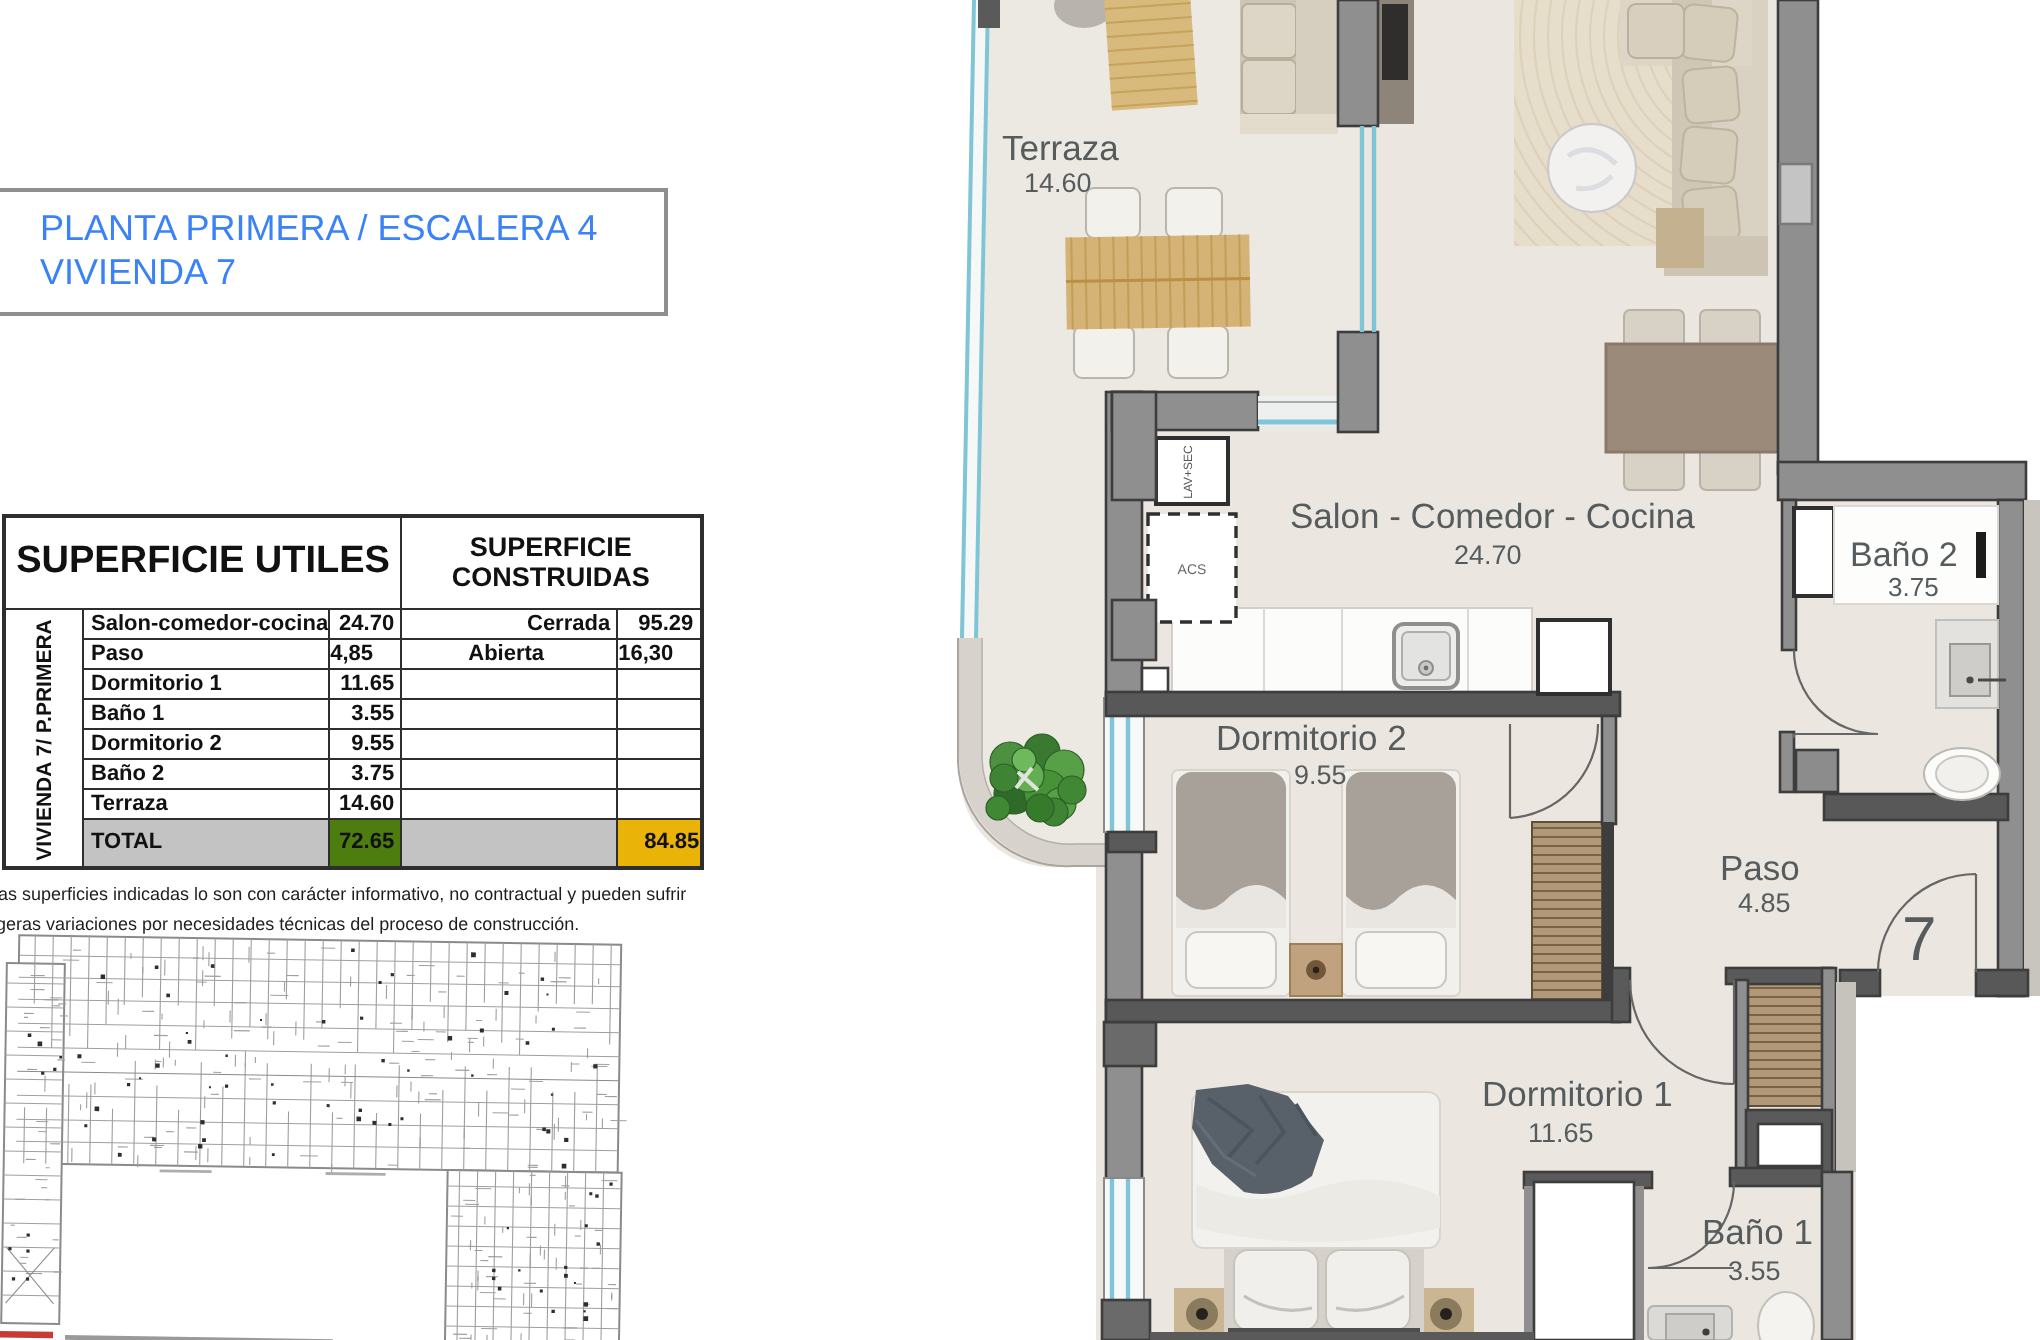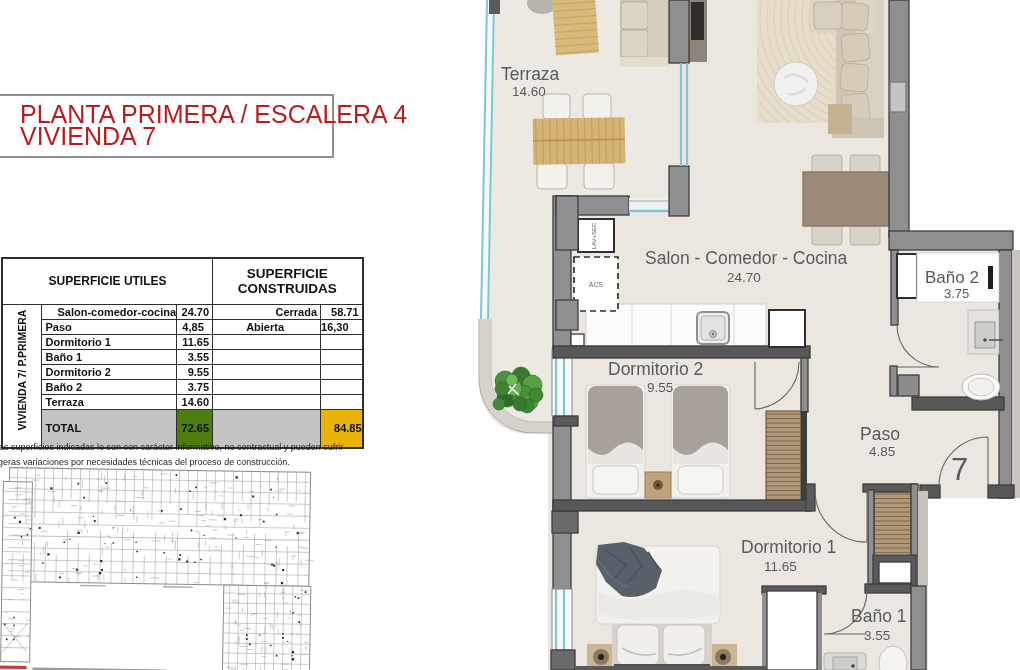--- a/index.html
+++ b/index.html
@@ -1,20 +1,20 @@
 <!DOCTYPE html>
 <html><head>
 <meta charset="utf-8">
 <style>
   html,body{margin:0;padding:0;background:#ffffff;}
   #page{position:relative;width:1020px;height:670px;overflow:hidden;background:#ffffff;
         font-family:"Liberation Sans", sans-serif;}
   #titlebox{position:absolute;left:-2px;top:94px;width:332px;height:60px;
         border:2px solid #8f8f8f;background:#fff;}
-  #titlebox .t{position:absolute;left:20px;top:8px;font-size:25px;line-height:21.5px;color:#b91c1c;white-space:nowrap;}
+  #titlebox .t{position:absolute;left:20px;top:8px;font-size:18px;line-height:21.5px;color:#3b82f6;white-space:nowrap;}
   table.areas{position:absolute;left:1px;top:257px;border-collapse:collapse;table-layout:fixed;border:2px solid #2e2e2e;}
   table.areas td{border:1px solid #2e2e2e;padding:0;font-size:11px;font-weight:bold;color:#111;
         overflow:hidden;white-space:nowrap;}
   .disc{position:absolute;left:-6px;top:440px;width:420px;font-size:9px;line-height:14.5px;color:#1e1e1e;}
 </style>
 </head>
 <body>
 <div id="page">
 
   <div id="titlebox">
@@ -24,37 +24,37 @@
   <table class="areas">
     <colgroup>
         <col style="width:39px">
         <col style="width:111px">
         <col style="width:36px">
         <col style="width:108px">
         <col style="width:37px">
       </colgroup>
     <tbody>
         <tr style="height:46px">
-      <td colspan="3" style="text-align:center;font-size:12px;">SUPERFICIE UTILES</td>
+      <td colspan="3" style="text-align:center;font-size:19px;">SUPERFICIE UTILES</td>
       <td colspan="2" style="text-align:center;font-size:13.5px;margin-top:40px;">SUPERFICIE<br>CONSTRUIDAS</td>
     </tr>
     <tr style="height:15px">
       <td rowspan="8" style="position:relative;">
         <div style="position:absolute;left:0;top:0;width:39px;height:131px;display:flex;align-items:center;justify-content:center;">
           <div style="transform:rotate(-90deg);white-space:nowrap;font-size:10.5px;">VIVIENDA 7/ P.PRIMERA</div>
         </div>
       </td>
-      <td style="padding-left:16px;">Salon-comedor-cocina</td>
+      <td style="padding-left:4px;">Salon-comedor-cocina</td>
           <td style="text-align:right;padding-right:3px;">24.70</td>
       <td style="text-align:right;padding-right:3px;">Cerrada</td>
-          <td style="text-align:right;padding-right:3px;">58.71</td>
+          <td style="text-align:right;padding-right:3px;">95.29</td>
     </tr>
     <tr style="height:15px">
           <td style="padding-left:4px;">Paso</td>
-          <td style="text-align:center;padding-right:3px;">4,85</td>
+          <td style="text-align:left;padding-right:3px;">4,85</td>
       <td style="text-align:center;padding-right:3px;">Abierta</td>
           <td style="text-align:right;padding-right:13px;">16,30</td>
         </tr>
     <tr style="height:15px">
           <td style="padding-left:4px;">Dormitorio 1</td>
           <td style="text-align:right;padding-right:3px;">11.65</td>
           <td></td>
           <td></td>
         </tr>
     <tr style="height:15px">
@@ -74,21 +74,21 @@
           <td style="text-align:right;padding-right:3px;">3.75</td>
           <td></td>
           <td></td>
         </tr>
     <tr style="height:15px">
           <td style="padding-left:4px;">Terraza</td>
           <td style="text-align:right;padding-right:3px;">14.60</td>
           <td></td>
           <td></td>
         </tr>
-    <tr style="height:39px">
+    <tr style="height:25px">
           <td style="padding-left:4px;background:#c3c3c3;">TOTAL</td>
           <td style="text-align:right;padding-right:3px;background:#4d7c0f;">72.65</td>
       <td style="background:#c3c3c3;"></td>
           <td style="text-align:right;padding-right:0;background:#eab308;">84.85</td>
         </tr>
   </tbody>
     </table>
 
   <div class="disc">Las superficies indicadas lo son con carácter informativo, no contractual y pueden sufrir<br>ligeras variaciones por necesidades técnicas del proceso de construcción.</div>
 

